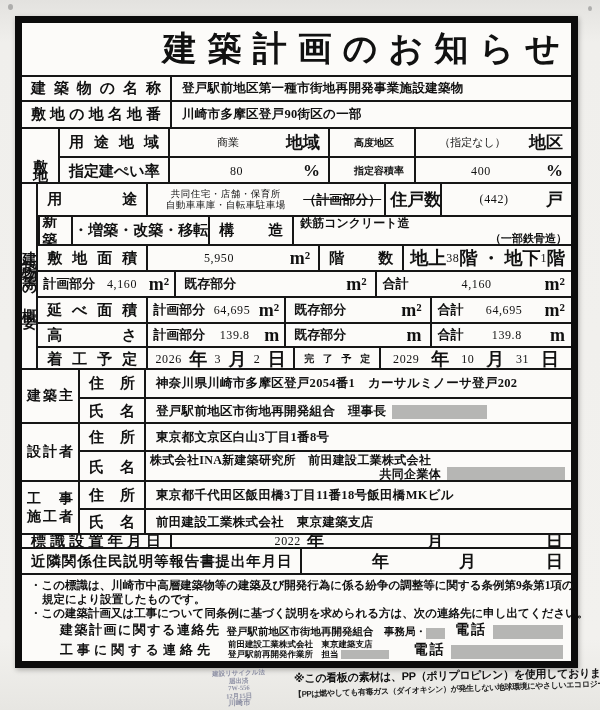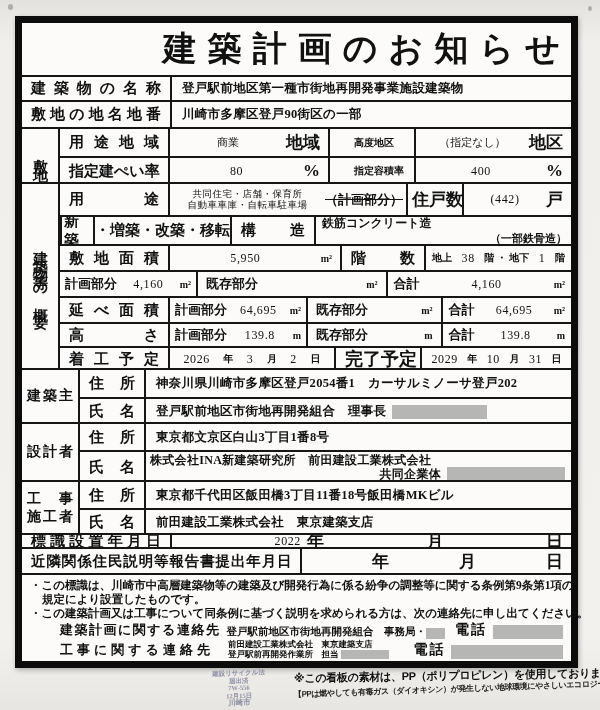--- a/index.html
+++ b/index.html
@@ -16,21 +16,21 @@
   .br{border-right:2px solid #161616;}
   .bt{border-top:2px solid #161616;}
   .title-row{height:52px;justify-content:center;align-items:center;display:flex;}
   .title{font-size:34px;font-weight:bold;letter-spacing:11px;padding-left:11px;white-space:nowrap;}
   .lblwrap{width:150px;}
   .lbl{display:block;width:100%;font-weight:bold;font-size:15px;padding:0 9px;box-sizing:border-box;
     text-align:justify;text-align-last:justify;white-space:nowrap;}
   .lbl.sm{font-size:10px;padding:0 24px;}
   .addr{font-size:12.5px;font-weight:bold;padding-left:10px;letter-spacing:.3px;white-space:nowrap;}
   .num{font-size:12px;letter-spacing:.6px;white-space:nowrap;}
-  .unit{font-weight:bold;font-size:10px;white-space:nowrap;}
+  .unit{font-weight:bold;font-size:18px;white-space:nowrap;}
   .unit.lg{font-size:17px;}
   .sv{font-size:11px;white-space:nowrap;}
   .vside{flex-direction:column;justify-content:center;align-items:center;}
   .vtext{writing-mode:vertical-rl;text-orientation:upright;font-weight:bold;font-size:15px;}
   .grows{flex:1;display:flex;flex-direction:column;}
   .grow{display:flex;box-sizing:border-box;flex-shrink:0;}
   .spread{flex:1;display:flex;align-items:center;justify-content:space-between;padding:0 8px;}
   .centerflex{flex:1;text-align:center;}
   .pairU{padding-right:8px;}
   .boxed{border:2px solid #161616;padding:0 2px;font-weight:bold;font-size:15px;}
@@ -243,30 +243,30 @@
             <span class="unit" style="font-size:13px">合計</span>
             <span class="num centerflex">139.8</span>
             <span class="unit">m</span>
           </div>
         </div>
 
         <div class="grow bt" style="height:24px">
           <div class="cell br" style="width:110px">
               <span class="lbl">着工予定</span>
             </div>
-          <div class="cell br dcell" style="width:166px;flex:none">
+          <div class="cell br dcell" style="width:147px;flex:none">
             <span class="num">2026</span>
             <span class="unit">年</span>
             <span class="num">3</span>
             <span class="unit">月</span>
             <span class="num">2</span>
             <span class="unit">日</span>
           </div>
           <div class="cell br" style="width:86px">
-              <span class="lbl" style="font-size:18px">完了予定</span>
+              <span class="lbl" style="font-size:10px">完了予定</span>
             </div>
           <div class="cell dcell">
             <span class="num">2029</span>
             <span class="unit">年</span>
             <span class="num">10</span>
             <span class="unit">月</span>
             <span class="num">31</span>
             <span class="unit">日</span>
           </div>
         </div>

